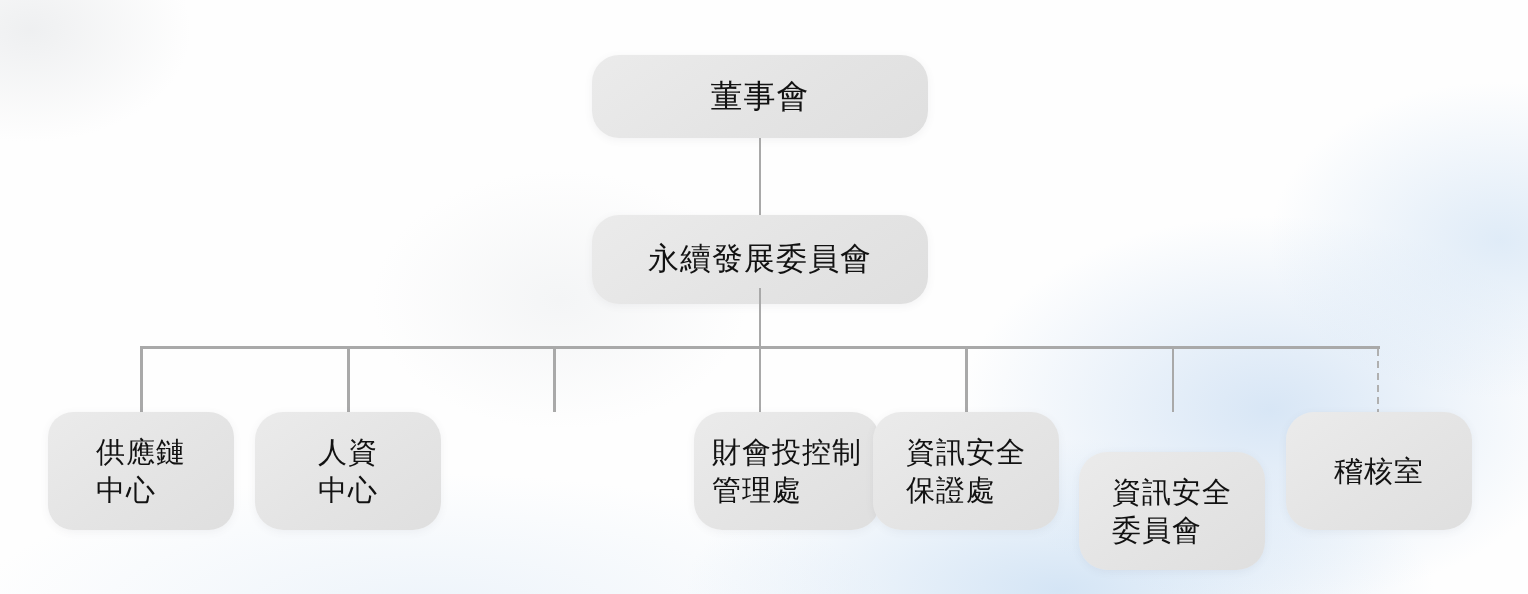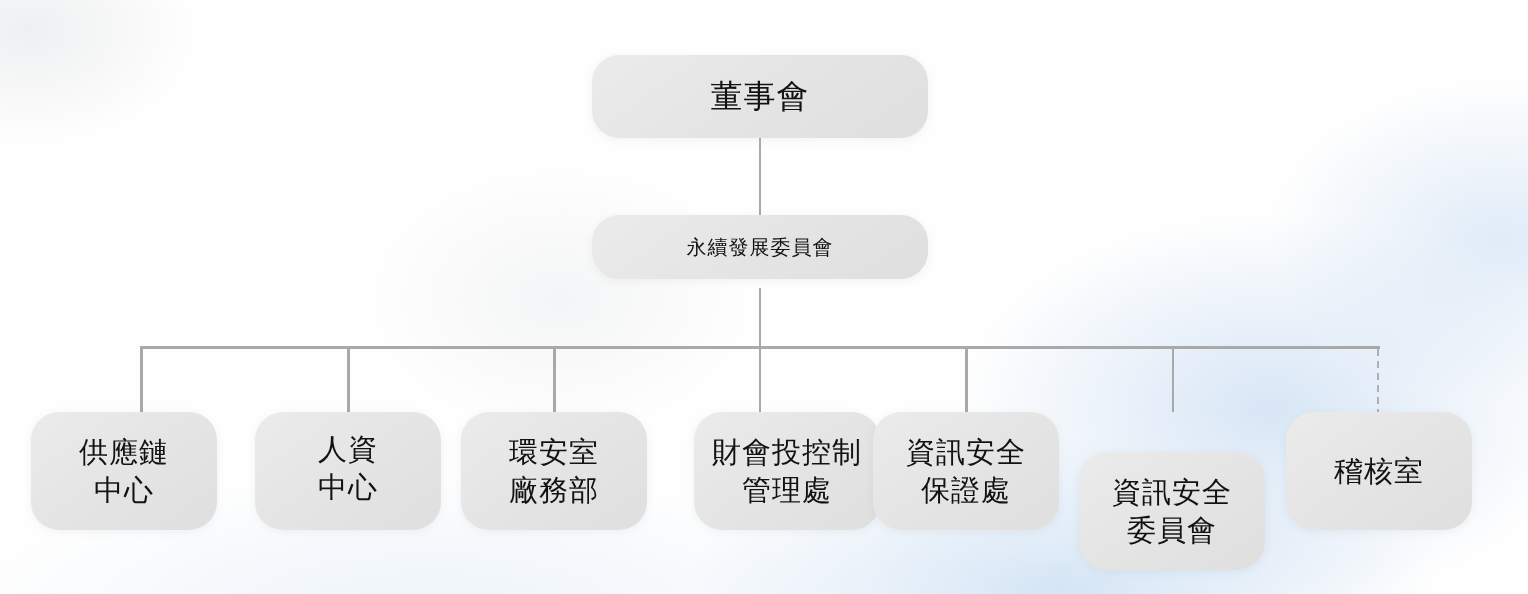--- a/index.html
+++ b/index.html
@@ -21,35 +21,35 @@
       radial-gradient(ellipse 260px 180px at 560px 300px,  rgba(225,228,231,0.35), transparent 72%),
       #fefefe;
   }
 
   
   .node {
     position: absolute;
     display: flex;
     align-items: center;
     justify-content: center;
-    text-align: center;
+    text-align: left;
     background: linear-gradient(145deg, #ebebeb 0%, #e4e4e4 55%, #dfdfdf 100%);
     color: #121212;
     border-radius: 27px;
     box-shadow: 0 2px 8px rgba(80,90,100,0.07);
     letter-spacing: 1px;
     white-space: pre-line;
     line-height: 1.32;
   }
   .node-root      { left: 592px; top: 55px;  width: 336px; height: 83px; font-size: 32px; }
-  .node-committee { left: 592px; top: 215px; width: 336px; height: 64px; font-size: 20px; }
+  .node-committee { left: 592px; top: 215px; width: 336px; height: 89px; font-size: 31px; }
 
   .dept { top: 412px; width: 186px; height: 118px; border-radius: 28px; font-size: 29px; }
-  .dept-0 { left: 31px; }
-  .dept-1 { left: 255px; font-family: Liberation Mono, monospace; }
+  .dept-0 { left: 48px; border-radius: 25px; }
+  .dept-1 { left: 255px; }
   .dept-2 { left: 461px; }
   .dept-3 { left: 694px; }
   .dept-4 { left: 873px; }
   .dept-5 { left: 1079px; margin-top: 40px; }
   .dept-6 { left: 1286px; }
 
   
   .line { position: absolute; background: #a9a9a9; }
   .vline { width: 2.5px; }
   .hline { height: 2.5px; }
@@ -97,24 +97,20 @@
   <div class="drop-dashed"></div>
 
   <div class="node dept dept-0">
     <span>供應鏈
 中心</span>
   </div>
   <div class="node dept dept-1">
     <span>人資
 中心</span>
   </div>
-  <div class="node dept dept-2">
-    <span>環安室
-廠務部</span>
-  </div>
   <div class="node dept dept-3">
     <span>財會投控制
 管理處</span>
   </div>
   <div class="node dept dept-4">
     <span>資訊安全
 保證處</span>
   </div>
   <div class="node dept dept-5">
     <span>資訊安全

